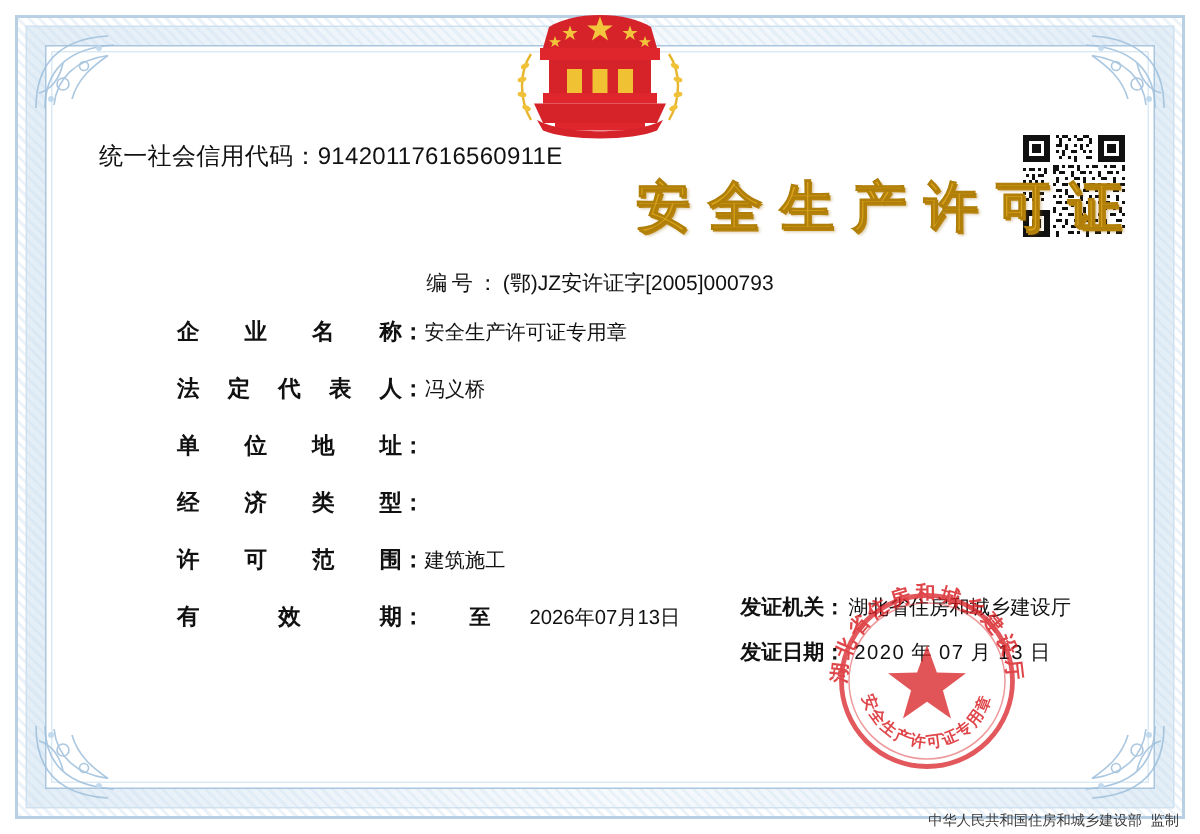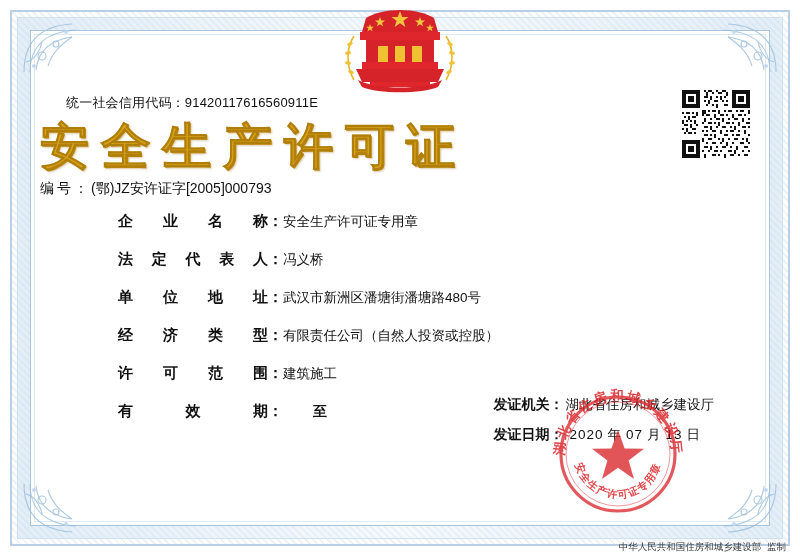--- a/index.html
+++ b/index.html
@@ -71,50 +71,50 @@
   
   .content {
     position: absolute;
     left: 40px; right: 40px; top: 88px; bottom: 38px;
     z-index: 4;
   }
 
   .credit-code {
     position: absolute;
     left: 26px; top: 6px;
-    font-size: 13px;
+    font-size: 16px;
     color: #111;
     letter-spacing: 0.2px;
     white-space: nowrap;
   }
 
   .qr {
     position: absolute;
     right: 8px; top: 0px;
     width: 72px; height: 72px;
     background: #ffffff;
   }
 
   .main-title {
     position: absolute;
     left: 0; right: 0; top: 26px;
-    text-align: left;
+    text-align: right;
     font-family: Liberation Serif, serif;
-    font-size: 49px;
+    font-size: 36px;
     font-weight: bold;
     letter-spacing: 12px;
     color: #d9a21b;
     text-shadow: 1px 1px 0 #b8830c, 2px 2px 2px rgba(150,100,0,.35);
     -webkit-text-stroke: 0.6px #b07f0a;
   }
 
   .serial {
     position: absolute;
     left: 0; right: 0; top: 92px;
-    text-align: left;
+    text-align: center;
     font-size: 14px;
     color: #111;
   }
   .serial .lbl { letter-spacing: 3px; }
 
   .fields {
     position: absolute;
     left: 78px; right: 30px; top: 124px;
   }
   .frow {
@@ -498,32 +498,30 @@
       </div>
 
       <div class="frow">
         <div class="fname">
           <span>单</span>
           <span>位</span>
           <span>地</span>
           <span>址</span>
         </div>
         <div class="colon">：</div>
-        <div class="fval">武汉市新洲区潘塘街潘塘路480号</div>
       </div>
 
       <div class="frow">
         <div class="fname">
           <span>经</span>
           <span>济</span>
           <span>类</span>
           <span>型</span>
         </div>
         <div class="colon">：</div>
-        <div class="fval">有限责任公司（自然人投资或控股）</div>
       </div>
 
       <div class="frow">
         <div class="fname">
           <span>许</span>
           <span>可</span>
           <span>范</span>
           <span>围</span>
         </div>
         <div class="colon">：</div>
@@ -532,20 +530,21 @@
 
       <div class="frow">
         <div class="fname">
           <span>有</span>
           <span>效</span>
           <span>期</span>
         </div>
         <div class="colon">：</div>
         <div class="fval date-to">
           <span class="sep-to">至</span>
+          <span>2026年07月13日</span>
         </div>
       </div>
 
     </div>
 
     <div class="issuer">
       <div class="irow">
         <span class="ilbl">发证机关：</span>
         <span class="ival">湖北省住房和城乡建设厅</span>
       </div>

